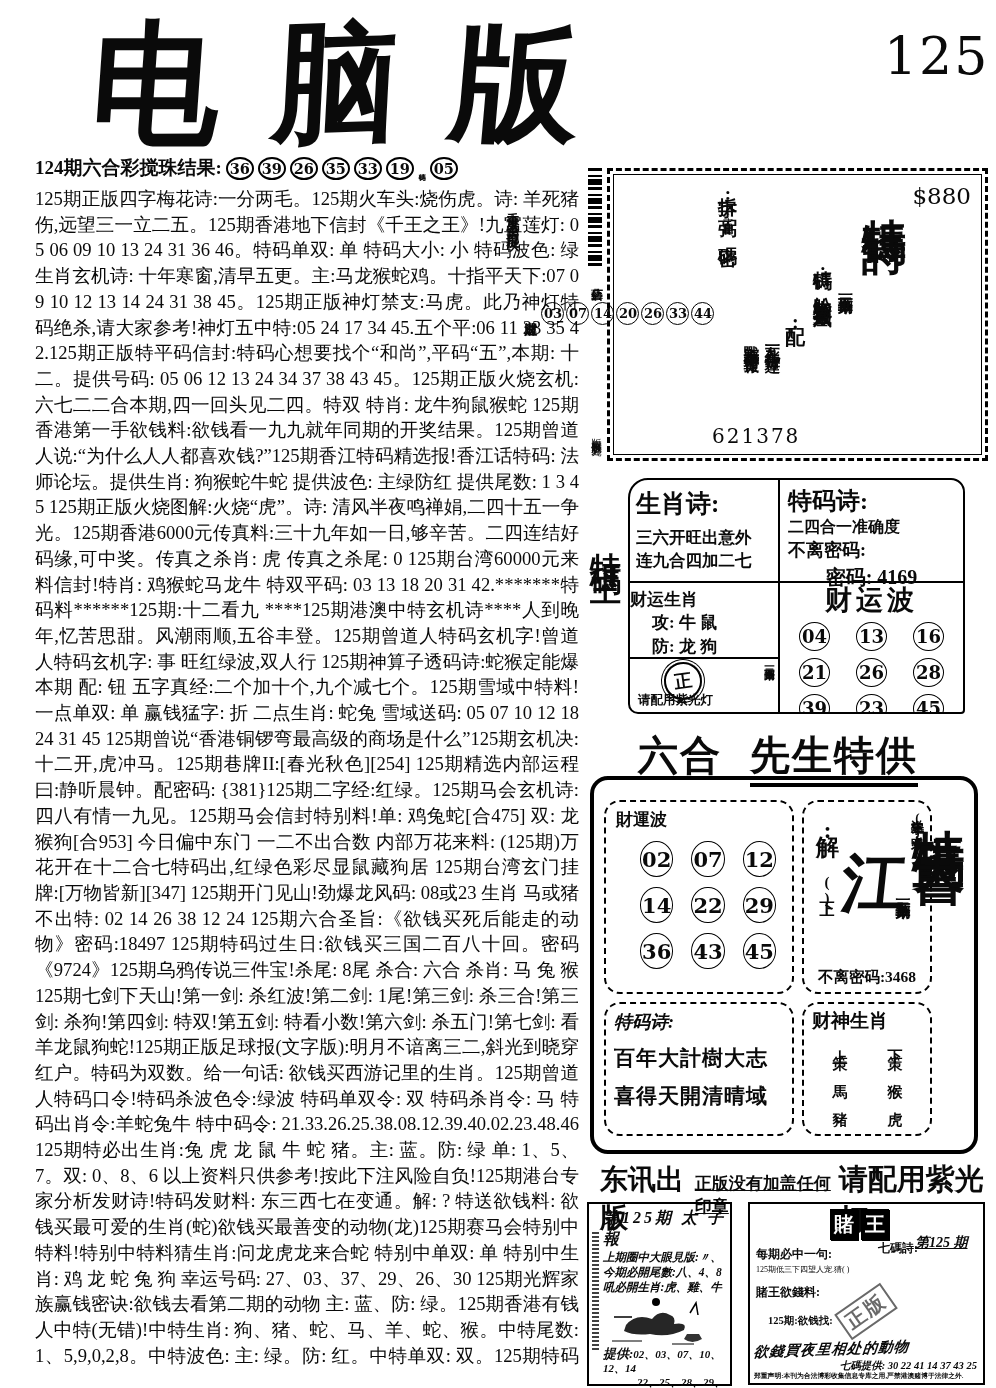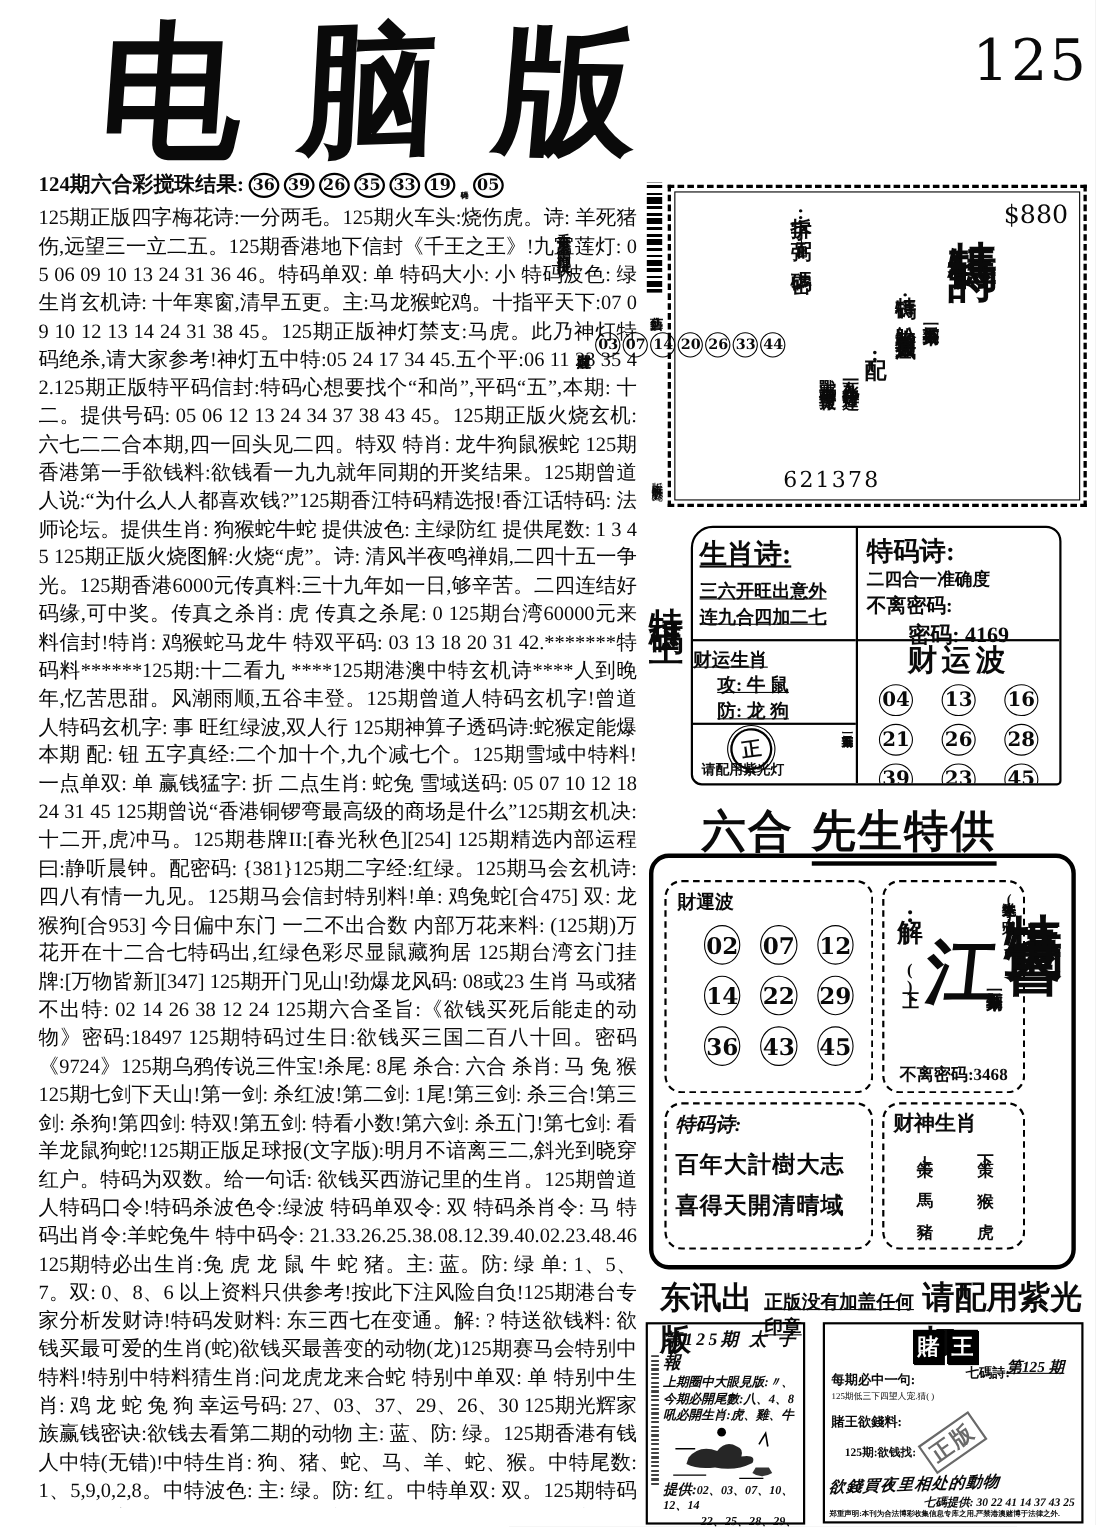--- a/index.html
+++ b/index.html
@@ -60,21 +60,21 @@
   .circle-sm { display:flex; align-items:center; justify-content:center;
     width:23px; height:23px; border:1.5px solid #000; border-radius:50%;
     font-size:13px; font-weight:900; font-family:"DejaVu Serif", serif; flex:none; }
   .sp-source { font-size:13px; font-weight:bold; letter-spacing:4px; padding-top:18px; }
   
   .temawang { position:absolute; left:584px; top:528px; font-size:31px; font-weight:900;
     letter-spacing:12px; }
   
   .mid-box { position:absolute; left:628px; top:478px; width:337px; height:236px;
     border:2.5px solid #000; border-radius:20px 14px 4px 10px; display:flex; overflow:hidden; }
-  .mid-left { width:150px; border-right:2.5px solid #000; display:flex; flex-direction:column;text-decoration:underline; }
+  .mid-left { width:150px; border-right:2.5px solid #000; display:flex; flex-direction:column; }
   .mid-right { flex:1; display:flex; flex-direction:column; }
   .cell-sxs { height:103px; border-bottom:2.5px solid #000; padding:7px 6px; }
   .cell-sxs .t { font-size:25px; font-weight:900; margin-bottom:6px; }
   .cell-sxs .l { font-size:16.5px; font-weight:900; line-height:23px; }
   .cell-cysx { height:76px; border-bottom:2.5px solid #000; padding:5px 0; }
   .cell-cysx .t { font-size:17px; font-weight:900; }
   .cell-cysx .l { font-size:17px; font-weight:900; padding-left:22px; line-height:24px; }
   .cell-stamp { flex:1; position:relative; }
   .stamp-seal { position:absolute; left:34px; top:3px; width:38px; height:38px;
     border:2px solid #000; border-radius:50%; display:flex; align-items:center;
@@ -88,21 +88,21 @@
   .cell-tms .l2 { font-size:18px; font-weight:900; }
   .cell-tms .mm { font-size:20px; font-weight:900; text-align:center; margin-top:2px; }
   .cell-cyb { flex:1; padding:2px 6px; }
   .cell-cyb .t { font-size:27px; font-weight:900; text-align:center; letter-spacing:4px; line-height:30px; }
   .cyb-row { display:flex; justify-content:space-around; margin-top:7px; }
   .circle-md { display:flex; align-items:center; justify-content:center;
     width:31px; height:29px; border:1.5px solid #000; border-radius:50%;
     font-size:18px; font-weight:900; font-family:"DejaVu Serif", serif; }
   
   .liuhe-heading { position:absolute; left:638px; top:728px; font-size:40px;
-    font-weight:900; letter-spacing:2px; display:flex; gap:16px; }
+    font-weight:900; letter-spacing:2px; display:flex; gap:28px; }
   .liuhe-heading .u { border-bottom:4px solid #000; }
   
   .ts-box { position:absolute; left:590px; top:776px; width:388px; height:378px;
     border:4px solid #000; border-radius:18px; }
   .ts-cyb { position:absolute; left:10px; top:20px; width:190px; height:194px;
     border:2px dashed #000; border-radius:16px; padding:6px 10px; }
   .ts-cyb .label { font-size:17px; font-weight:900; }
   .ts-row { display:flex; justify-content:space-between; margin-top:10px; padding:0 6px; }
   .circle-lg { display:flex; align-items:center; justify-content:center;
     width:38px; height:36px; border:1.5px solid #000; border-radius:50%;

